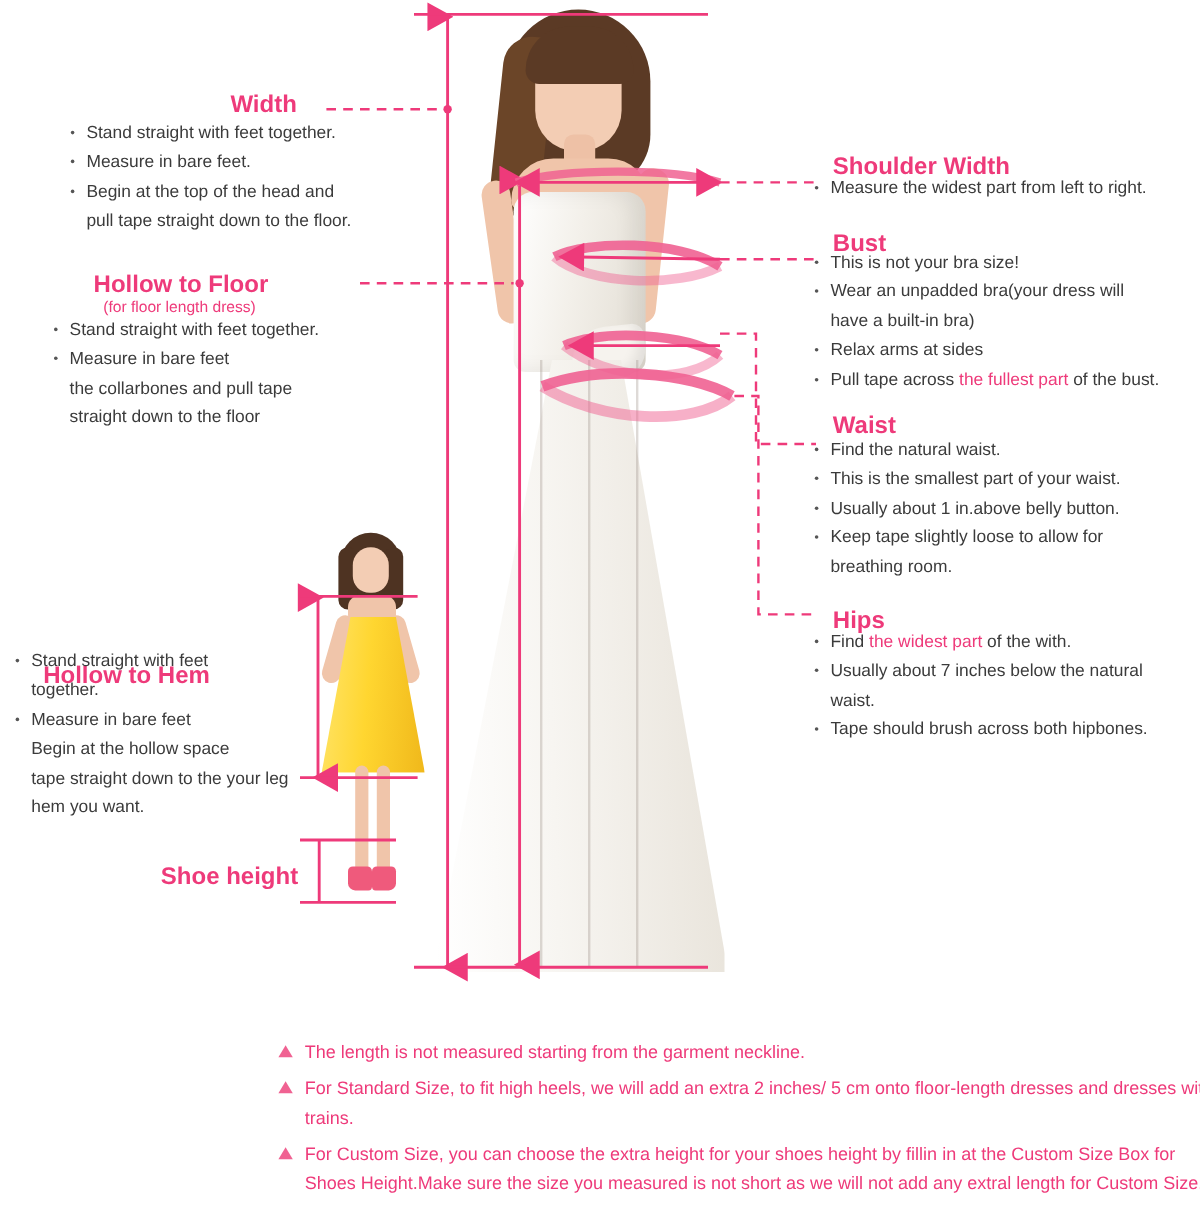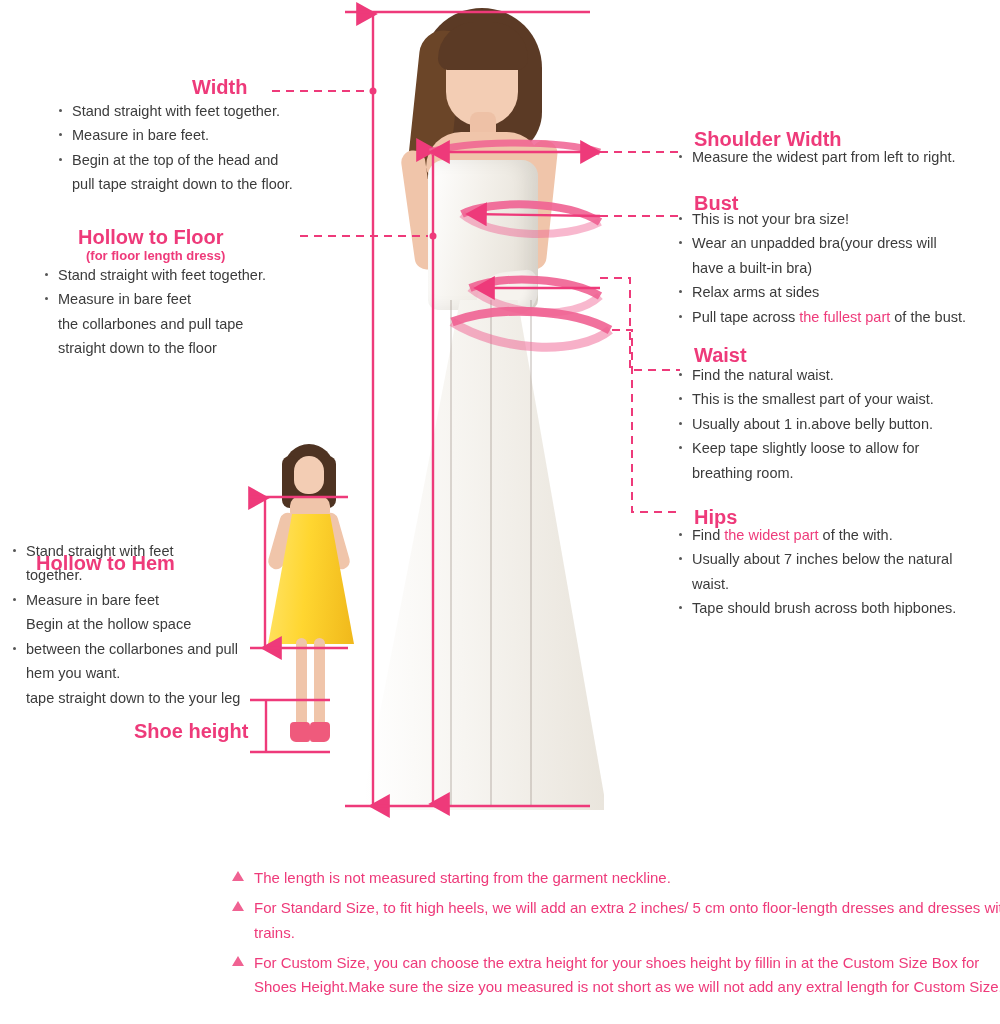--- a/index.html
+++ b/index.html
@@ -19,21 +19,21 @@
   .heading {
     position: absolute;
     color: #ee3a7a;
     font-weight: bold;
     font-size: 20px;
     white-space: nowrap;
   }
   .subheading {
     position: absolute;
     color: #ee3a7a;
-    font-weight: bold;
+    font-weight: normal;
     font-size: 13px;
     white-space: nowrap;
   }
   .bullets {
     position: absolute;
     color: #3b3b3b;
     font-size: 14.5px;
     line-height: 1.62;
   }
   .bullets ul {
@@ -340,23 +340,22 @@
   </ul>
 </div>
 
 <div class="heading" style="left:36px; top:512px;margin-top:40px;">Hollow to Hem</div>
 <div class="bullets" style="left:12px; top:540px; width:250px;">
   <ul>
     <li>Stand straight with feet</li>
     <li class="nodot">together.</li>
     <li>Measure in bare feet</li>
     <li class="nodot" style="padding-left:14px;">Begin at the hollow space</li>
-    <li>between the collarbones and pull</li>
+    <li class="nodot">tape straight down to the your leg</li>
     <li class="nodot">hem  you want.</li>
-    <li class="nodot">tape straight down to the your leg</li>
   </ul>
 </div>
 
 <div class="heading" style="left:134px; top:720px;">Shoe height</div>
 
 <div class="heading" style="left:694px; top:128px;">Shoulder Width</div>
 <div class="bullets" style="left:678px; top:146px; width:320px;">
   <ul>
     <li>Measure the widest part from left to right.</li>
   </ul>

